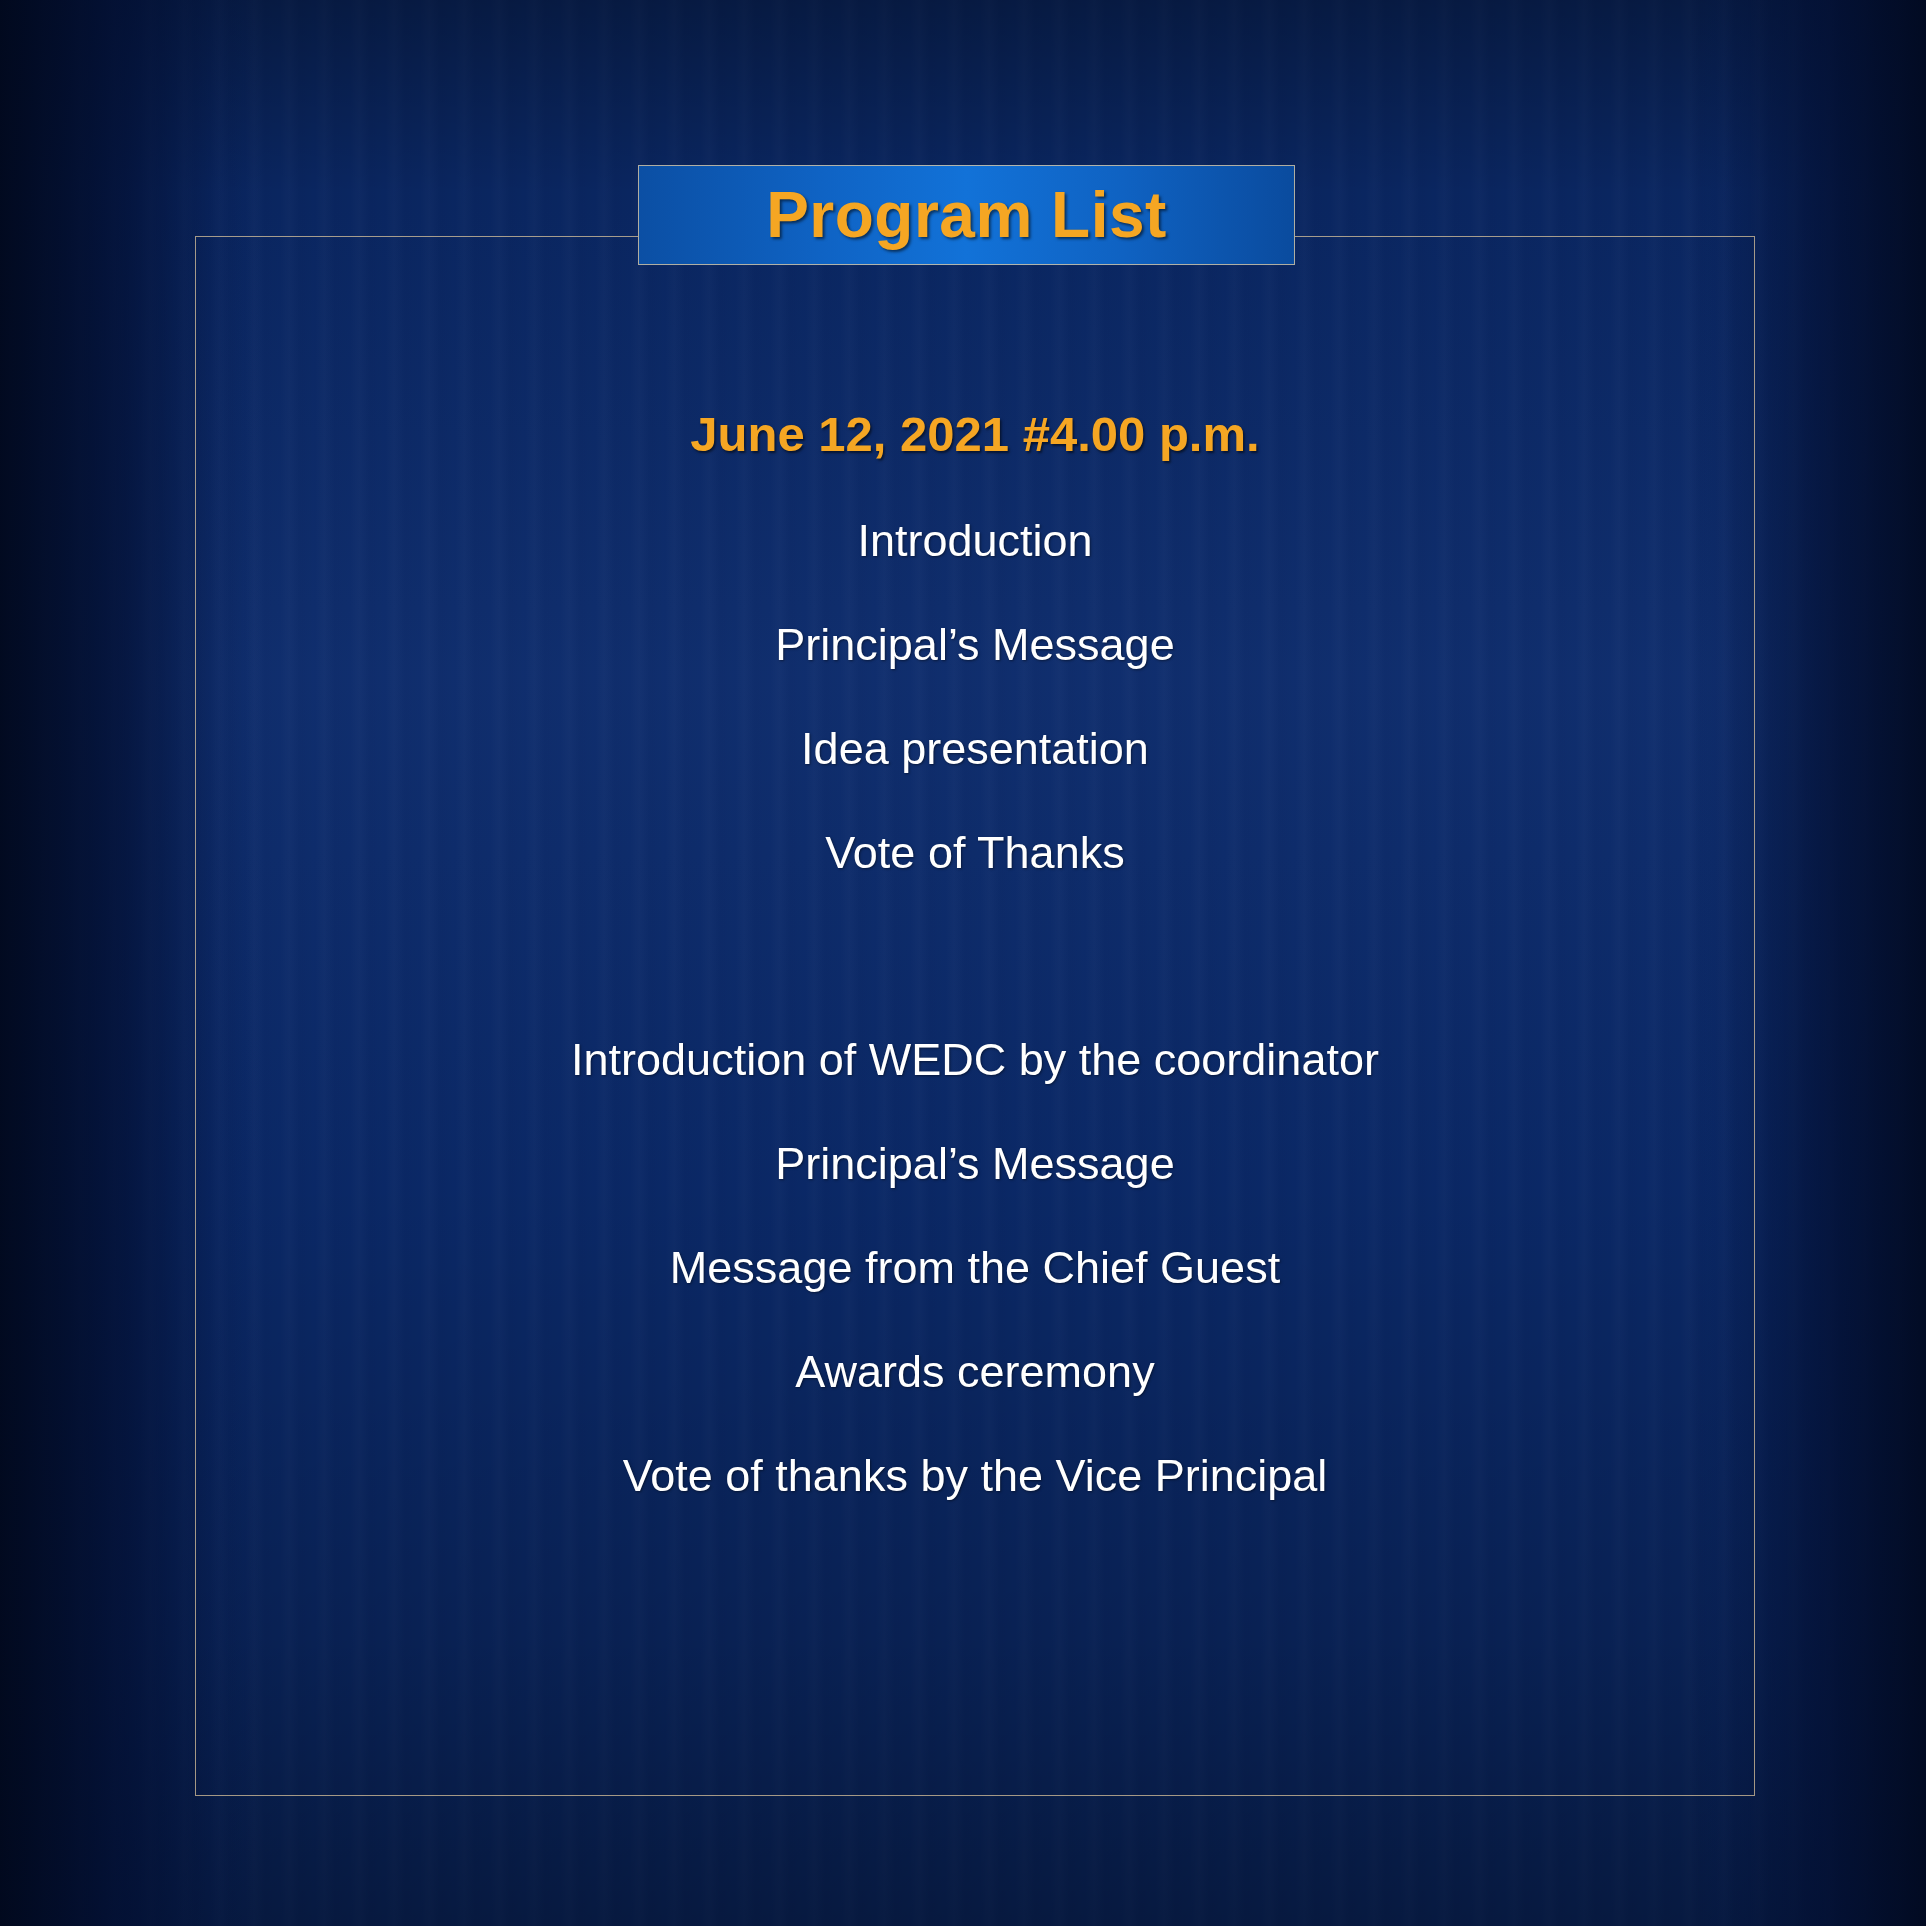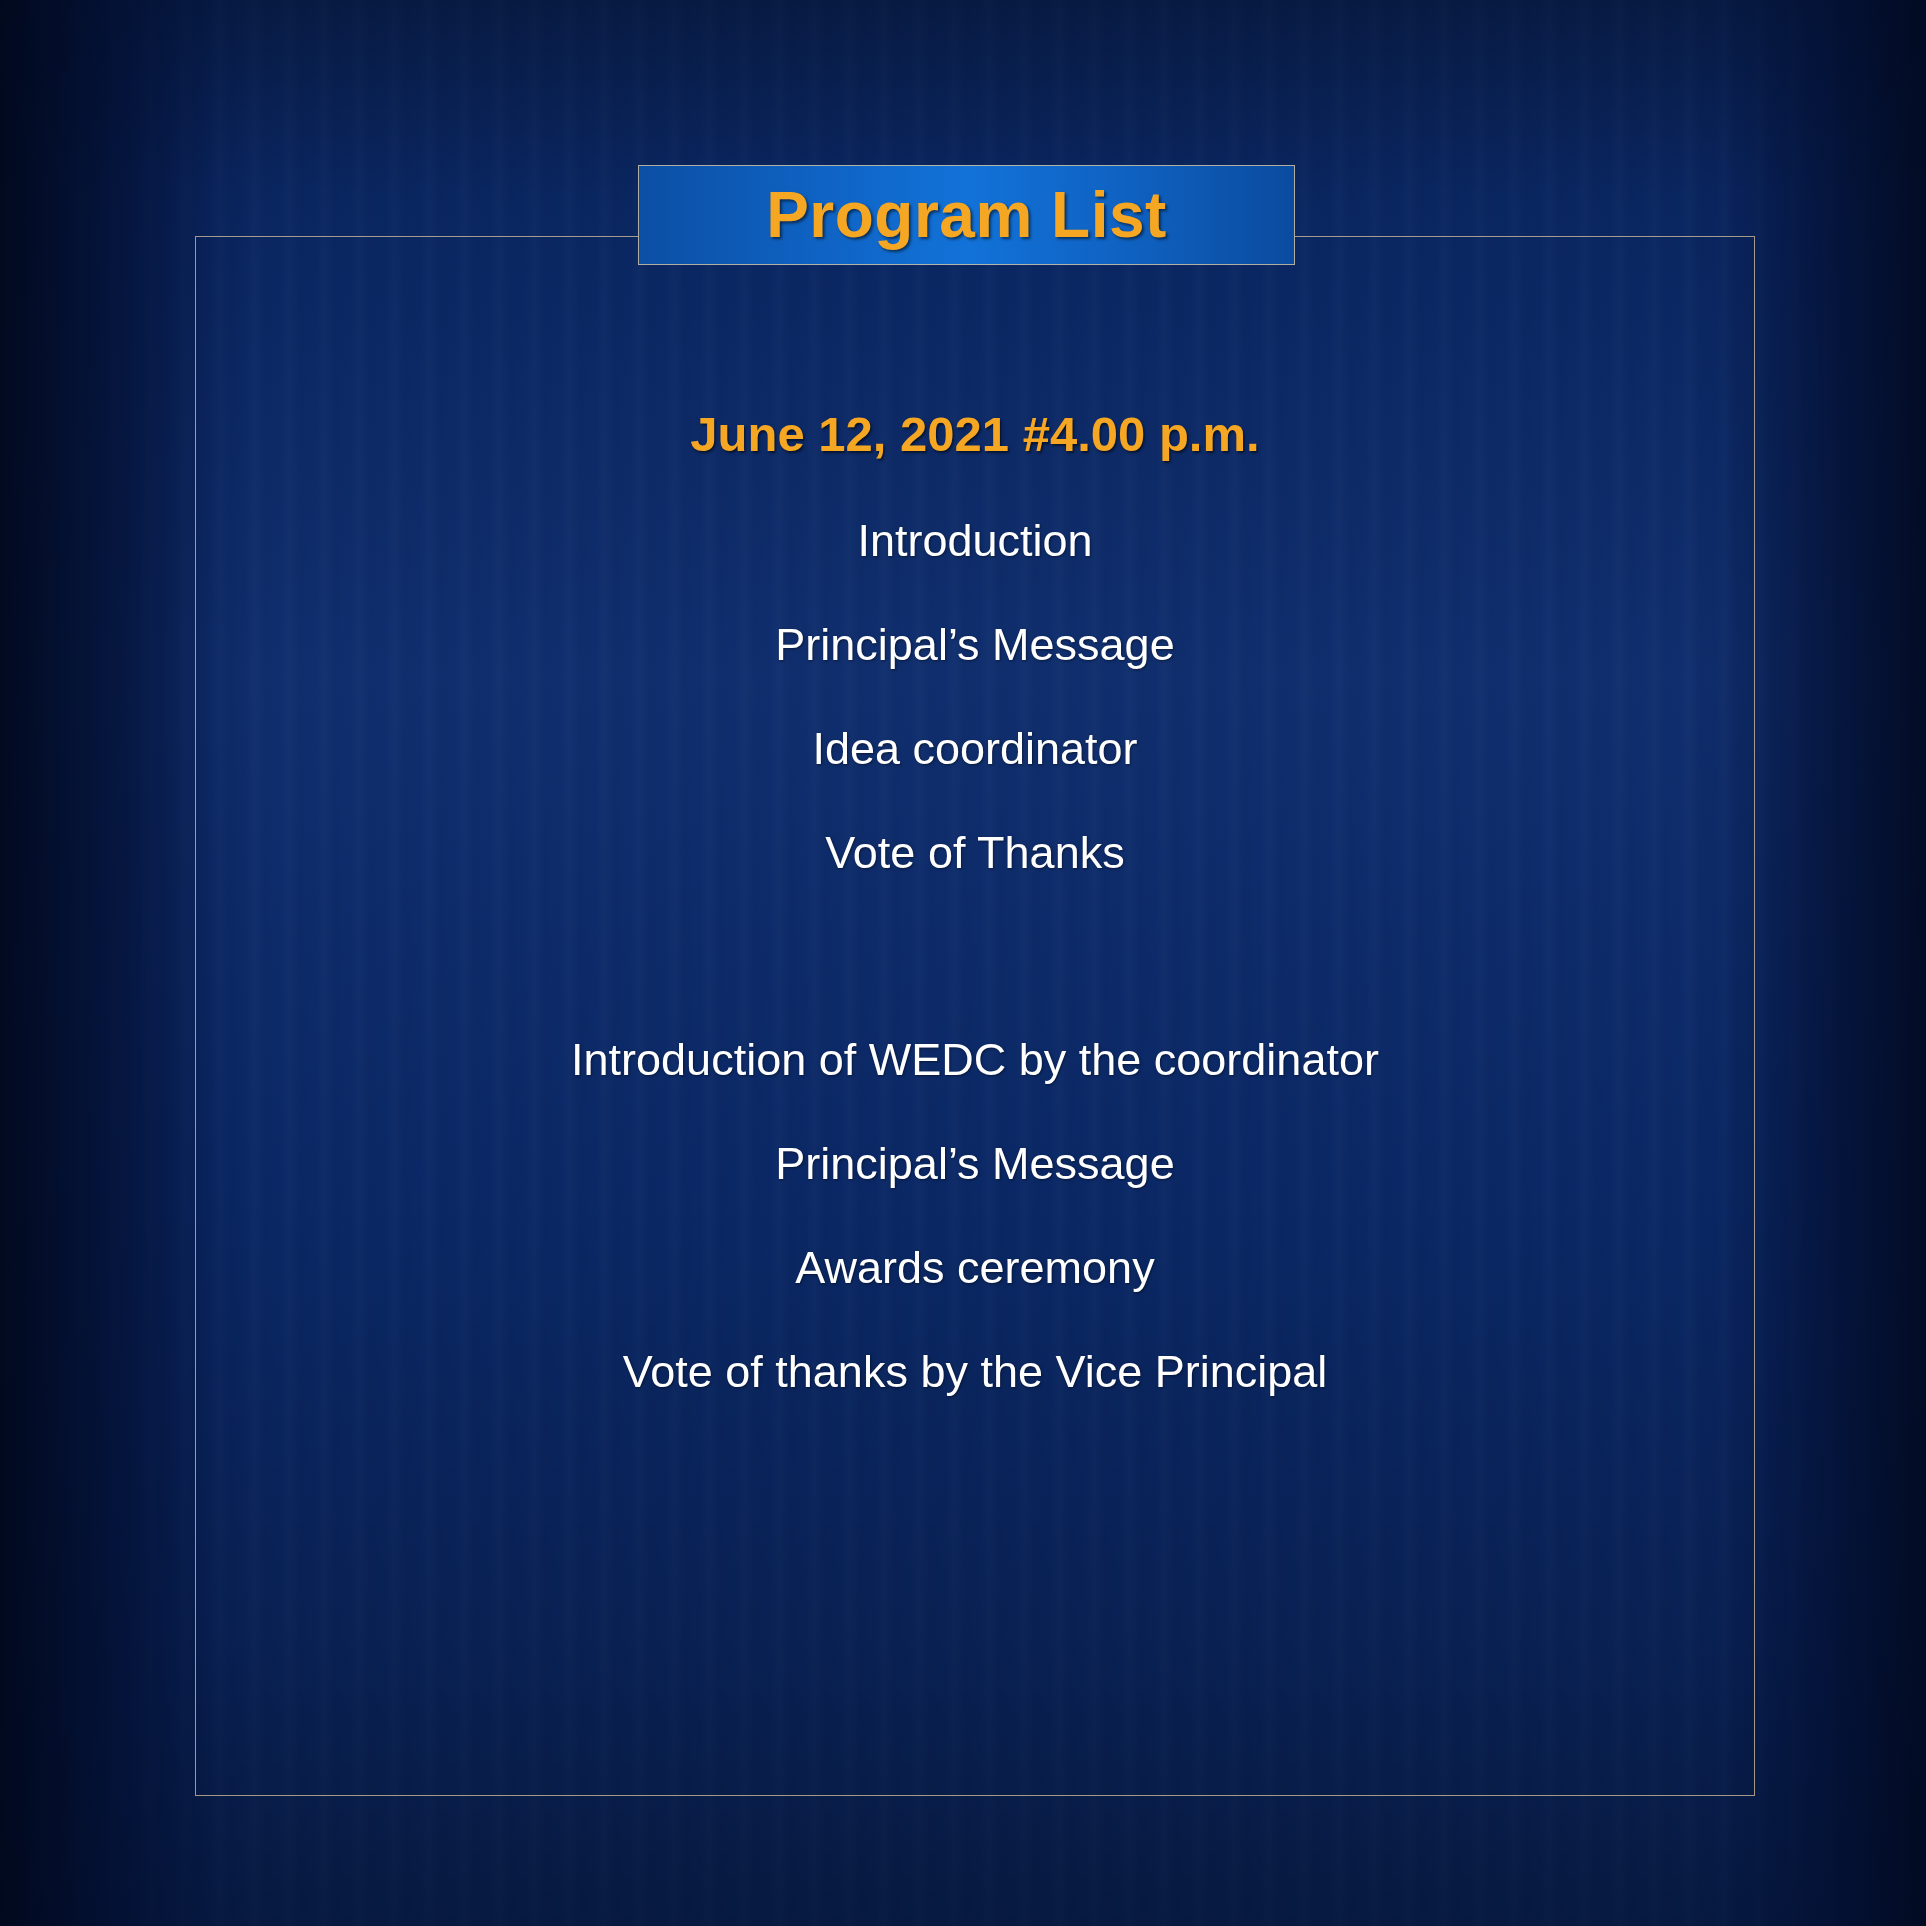--- a/index.html
+++ b/index.html
@@ -208,26 +208,27 @@
   <div class="title-plate">
     <div class="title-text">Program List</div>
   </div>
 
   <div class="content">
 
     <div class="session">
       <div class="session-heading">June 12, 2021 #4.00 p.m.</div>
       <div class="item">Introduction</div>
       <div class="item">Principal’s Message</div>
-      <div class="item">Idea coordinator</div>
+      <div class="item">Idea presentation</div>
       <div class="item">Vote of Thanks</div>
     </div>
 
     <div class="session">
       <div class="item">Introduction of WEDC by the coordinator</div>
       <div class="item">Principal’s Message</div>
+      <div class="item">Message from the Chief Guest</div>
       <div class="item">Awards ceremony</div>
       <div class="item">Vote of thanks by the Vice Principal</div>
     </div>
 
   </div>
 </div>
 
 
 </body></html>

